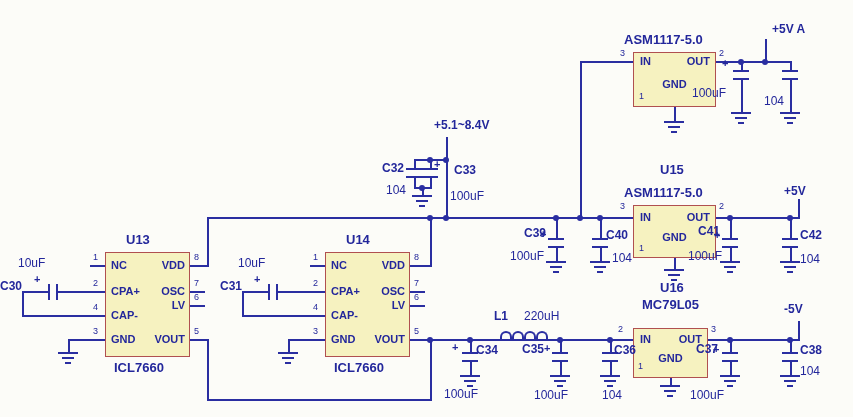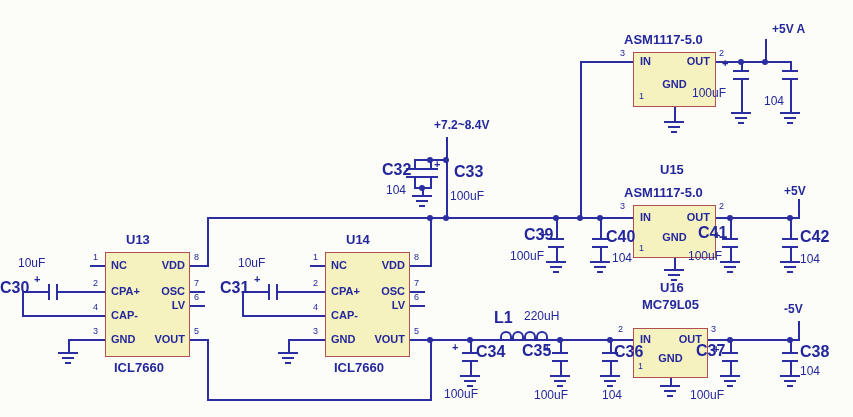--- a/index.html
+++ b/index.html
@@ -24,21 +24,21 @@
   .gnd{position:absolute;width:20px;height:12px;
        background:linear-gradient(var(--w),var(--w)) no-repeat center 0/20px 2px,
                   linear-gradient(var(--w),var(--w)) no-repeat center 5px/12px 2px,
                   linear-gradient(var(--w),var(--w)) no-repeat center 10px/6px 2px;}
   .loop{position:absolute;width:12px;height:9px;border:2px solid var(--w);border-bottom:none;
         border-radius:10px 10px 0 0;box-sizing:border-box;}
   .ic{position:absolute;background:var(--icfill);border:1.5px solid var(--icbrd);box-sizing:border-box;}
   .pn{position:absolute;font-size:11px;font-weight:bold;white-space:nowrap;}   
   .num{position:absolute;font-size:9px;white-space:nowrap;}                    
   .lbl{position:absolute;font-size:12px;white-space:nowrap;}                   
-  .ref{position:absolute;font-size:16px;font-weight:bold;white-space:nowrap;}  
+  .ref{position:absolute;font-size:12px;font-weight:bold;white-space:nowrap;}  
   .part{position:absolute;font-size:13px;font-weight:bold;white-space:nowrap;}
   .net{position:absolute;font-size:12px;font-weight:bold;white-space:nowrap;}
   .plus{position:absolute;font-size:11px;font-weight:bold;white-space:nowrap;}
   .ar{text-align:right;} .ac{text-align:center;}
   .wm{position:absolute;font-size:16px;font-weight:bold;color:var(--wm);text-align:right;}
 </style>
 </head>
 <body>
 
 <div class="canvas">
@@ -286,19 +286,19 @@
   <div class="ref" style="left:614px;top:343px;">C36</div>
   <div class="lbl" style="left:602px;top:388px;">104</div>
 
   <div class="ref" style="left:696px;top:342px;">C37</div>
   <div class="lbl" style="left:690px;top:388px;">100uF</div>
   <div class="plus" style="left:713px;top:343px;">+</div>
 
   <div class="ref" style="left:800px;top:343px;">C38</div>
   <div class="lbl" style="left:800px;top:364px;">104</div>
 
-  <div class="net" style="left:434px;top:118px;">+7.2~8.4V</div>
+  <div class="net" style="left:434px;top:118px;">+5.1~8.4V</div>
   <div class="net" style="left:772px;top:22px;">+5V A</div>
   <div class="net" style="left:784px;top:184px;">+5V</div>
   <div class="net" style="left:784px;top:302px;">-5V</div>
 
 
 </div>
 
 </body></html>

